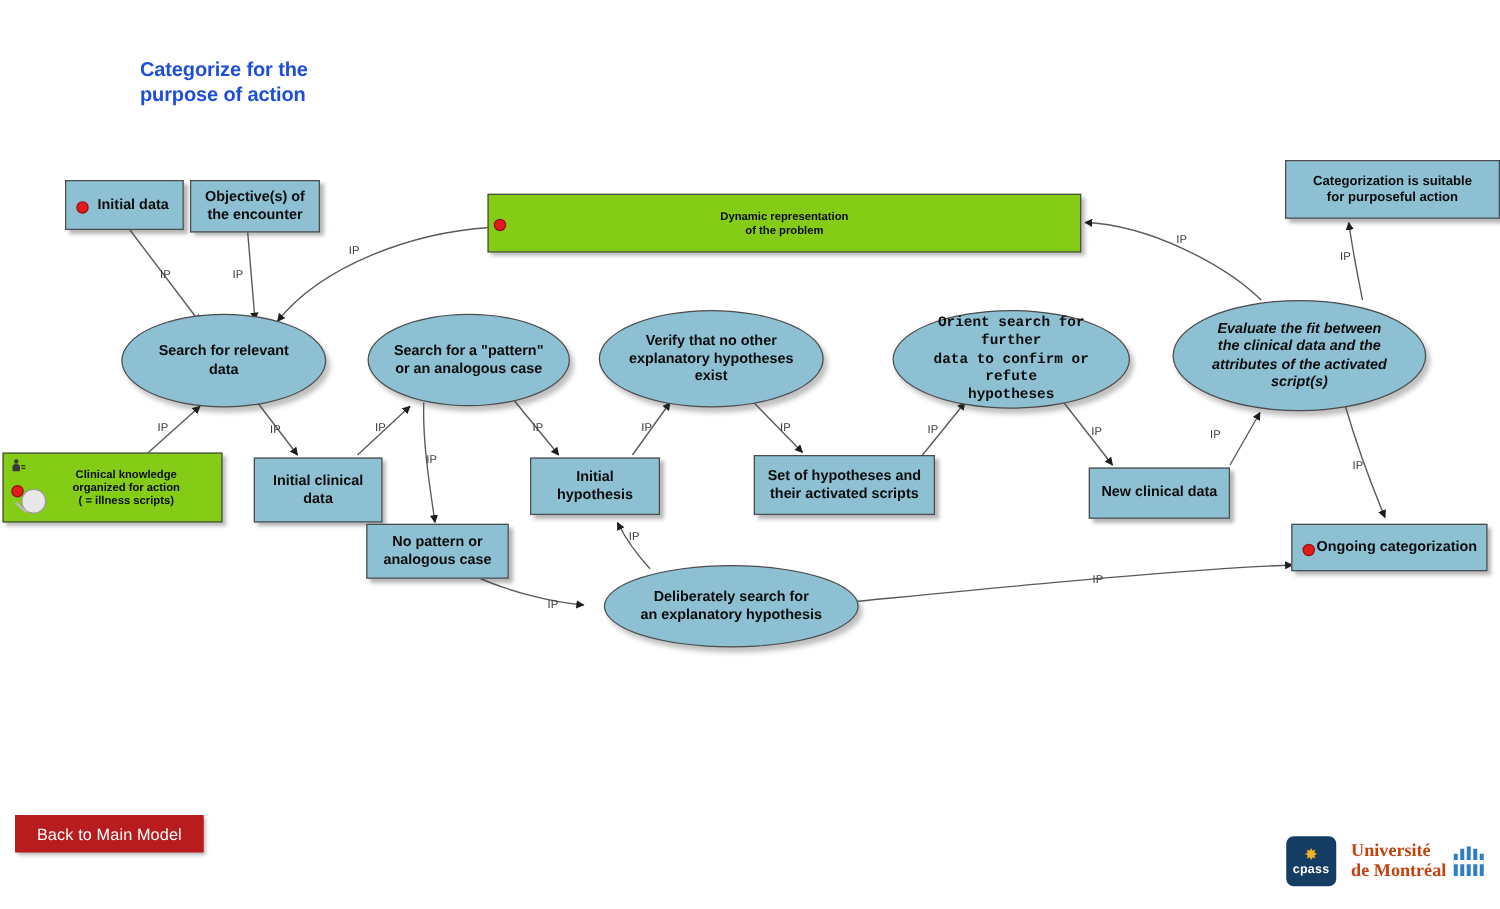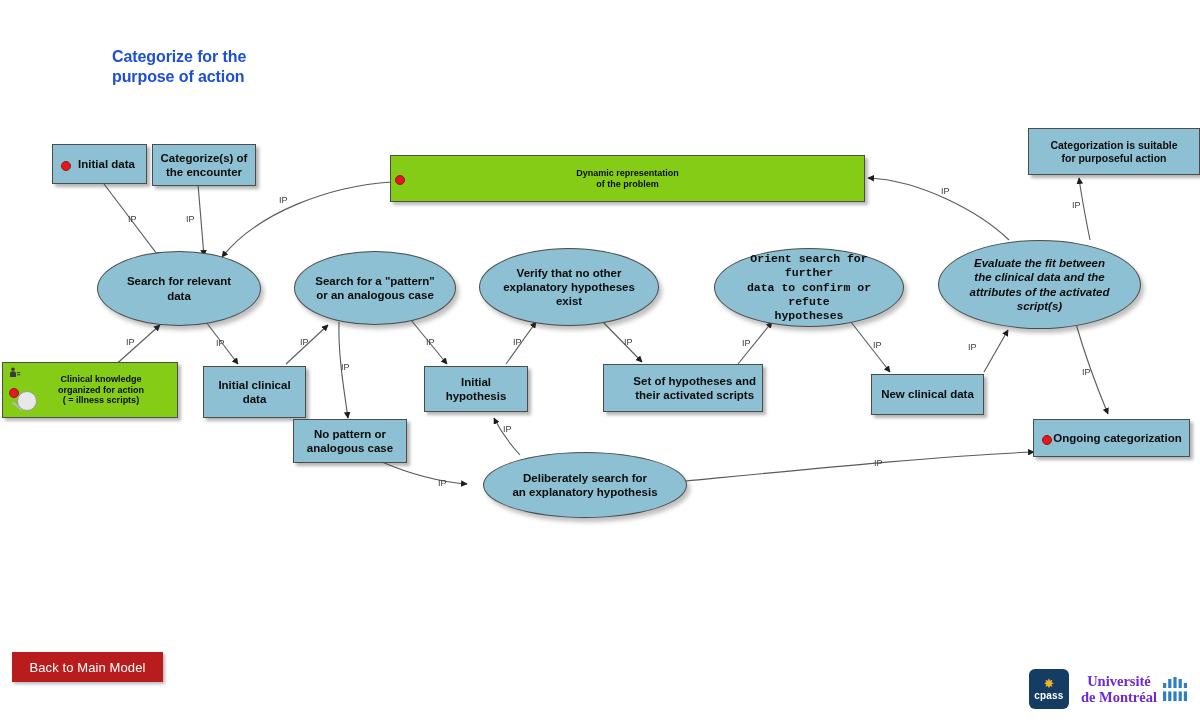--- a/index.html
+++ b/index.html
@@ -144,23 +144,23 @@
   .cpass-text { font-size: 10px; font-weight: bold; letter-spacing: .2px; line-height: 1.2; }
   .udem {
     display: flex;
     align-items: center;
     gap: 5px;
   }
   .udem-words {
     font-family: "Liberation Serif", serif;
     font-size: 14.5px;
     font-weight: bold;
-    color: #6d28d9;
+    color: #c2410c;
     line-height: 1.12;
-    text-align: center;
+    text-align: left;
     white-space: pre-line;
   }
 
   
   .note-icon {
     position: absolute;
     left: 6px; top: 4px;
     width: 12px; height: 11px;
   }
   .note-magnifier {
@@ -256,21 +256,21 @@
     <path class="edge-path" d="M 686 481 C 800 470, 950 455, 1034 452" marker-end="url(#arrow)"></path>
     <text class="edge-label" x="874" y="466">IP</text>
   </svg>
 
   <div class="node box" style="left:52px; top:144px; width:95px; height:40px;">
     <span class="dot" style="left:8px; top:16px;"></span>
     <span class="node-label" style="padding-left:14px;">Initial data</span>
   </div>
 
   <div class="node box" style="left:152px; top:144px; width:104px; height:42px;">
-    <span class="node-label">Categorize(s) of
+    <span class="node-label">Objective(s) of
 the encounter</span>
   </div>
 
   <div class="node note" style="left:390px; top:155px; width:475px; height:47px;">
     <span class="dot" style="left:4px; top:19px;"></span>
     <span class="node-label" style="font-size:9px;">Dynamic representation
 of the problem</span>
   </div>
 
   <div class="node box" style="left:1028px; top:128px; width:172px; height:47px;">
@@ -323,21 +323,21 @@
 
   <div class="node box" style="left:203px; top:366px; width:103px; height:52px;">
     <span class="node-label">Initial clinical
 data</span>
   </div>
 
   <div class="node box" style="left:424px; top:366px; width:104px; height:46px;">
     <span class="node-label">Initial hypothesis</span>
   </div>
 
-  <div class="node box" style="left:603px; top:364px; width:160px; height:48px;justify-content:flex-end;">
+  <div class="node box" style="left:603px; top:364px; width:145px; height:48px;">
     <span class="node-label">Set of hypotheses and
 their activated scripts</span>
   </div>
 
   <div class="node box" style="left:871px; top:374px; width:113px; height:41px;">
     <span class="node-label">New clinical data</span>
   </div>
 
   <div class="node box" style="left:293px; top:419px; width:114px; height:44px;">
     <span class="node-label">No pattern or

